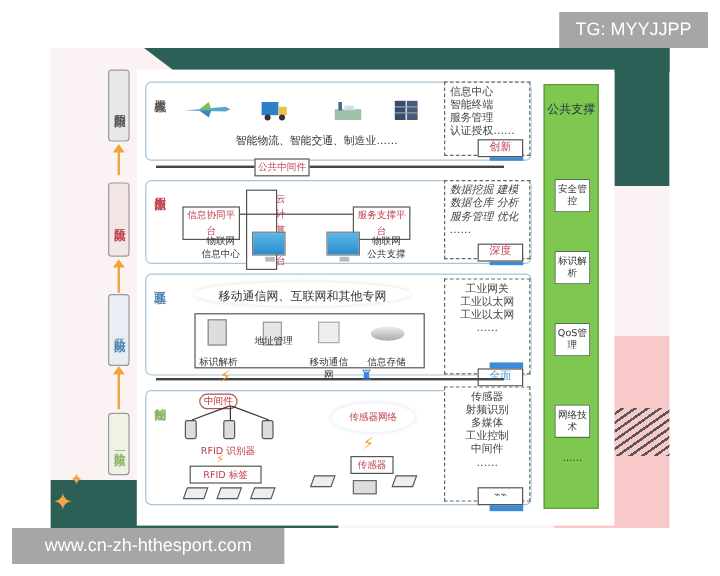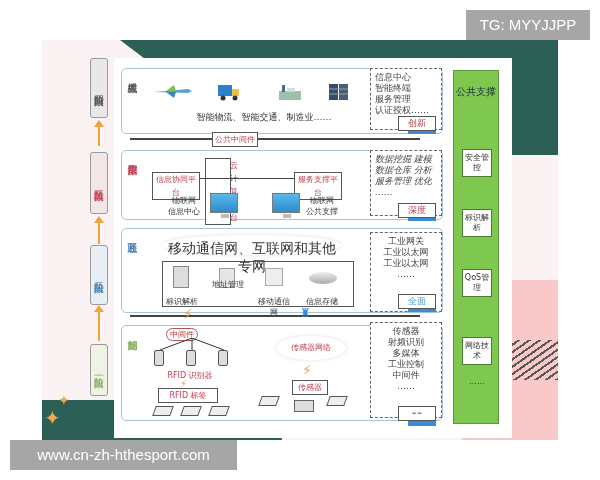--- a/index.html
+++ b/index.html
@@ -135,40 +135,40 @@
   <div>数据仓库  分析</div>
   <div>服务管理  优化</div>
   <div>……</div>
 </div>
 <div class="blue-tab" style="left:408px;top:211px;"></div>
 <div class="tag" style="left:398px;top:203px;width:38px;">深度</div>
 
 <div class="layer" style="top:228px;height:85px;">
   <div class="layer-title" style="color:#4a7fb0;">互联互通</div>
   <div class="cloud" style="left:40px;top:6px;width:180px;height:20px;"></div>
-  <div class="small" style="left:40px;top:11px;width:180px;font-size:14px;">移动通信网、互联网和其他专网</div>
+  <div class="small" style="left:40px;top:11px;width:180px;font-size:10px;">移动通信网、互联网和其他专网</div>
   <div style="position:absolute;left:40px;top:32px;width:192px;height:46px;border:1px solid #555;">
     <div class="icon" style="left:10px;top:4px;width:16px;height:22px;background:#ddd;border:1px solid #888;"></div>
     <div class="icon" style="left:56px;top:6px;width:16px;height:20px;background:#e6e6e6;border:1px solid #999;"></div>
     <div class="icon" style="left:102px;top:6px;width:18px;height:18px;background:#eee;border:1px solid #aaa;"></div>
     <div class="icon" style="left:146px;top:10px;width:28px;height:12px;background:linear-gradient(#eee,#aaa);border-radius:50%;"></div>
     <div class="small" style="left:2px;top:34px;width:34px;">标识解析</div>
     <div class="small" style="left:48px;top:17px;width:34px;">地址管理</div>
     <div class="small" style="left:94px;top:34px;width:34px;">移动通信网</div>
     <div class="small" style="left:142px;top:34px;width:34px;">信息存储</div>
   </div>
 </div>
 <div class="dashbox" style="top:232px;height:80px;text-align:center;">
   <div>工业网关</div>
   <div>工业以太网</div>
   <div>工业以太网</div>
   <div>……</div>
 </div>
 <div class="blue-tab" style="left:408px;top:302px;"></div>
-<div class="tag" style="left:398px;top:294px;width:38px;color:#4a9ad6;">全面</div>
+<div class="tag" style="left:398px;top:307px;width:38px;color:#4a9ad6;">全面</div>
 
 <div class="hline" style="left:130px;top:315px;width:290px;"></div>
 <span style="position:absolute;left:183px;top:306px;color:#f0a53a;font-size:14px;">⚡</span>
 <span style="position:absolute;left:300px;top:306px;color:#3d8ad6;font-size:12px;">♜</span>
 
 <div class="layer" style="top:325px;height:96px;">
   <div class="layer-title" style="color:#8ab060;">感知控制</div>
   <div class="pill" style="left:44px;top:2px;border-radius:8px;">中间件</div>
   <svg class="icon" style="left:30px;top:12px;" width="80" height="14">
       <line x1="40" y1="0" x2="8" y2="12" stroke="#333"></line>

